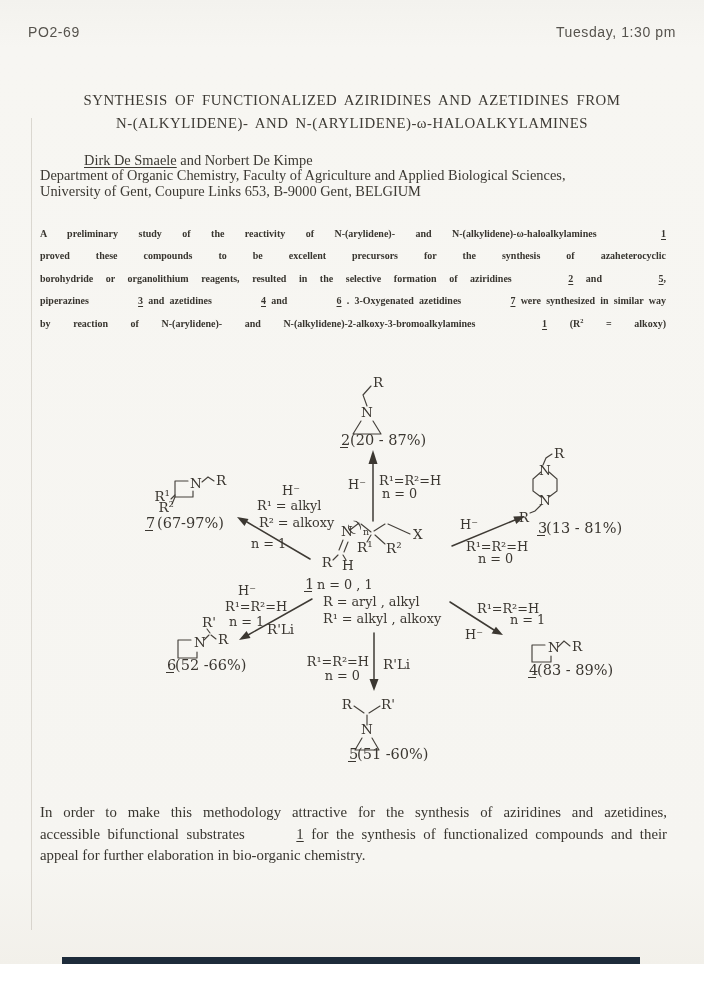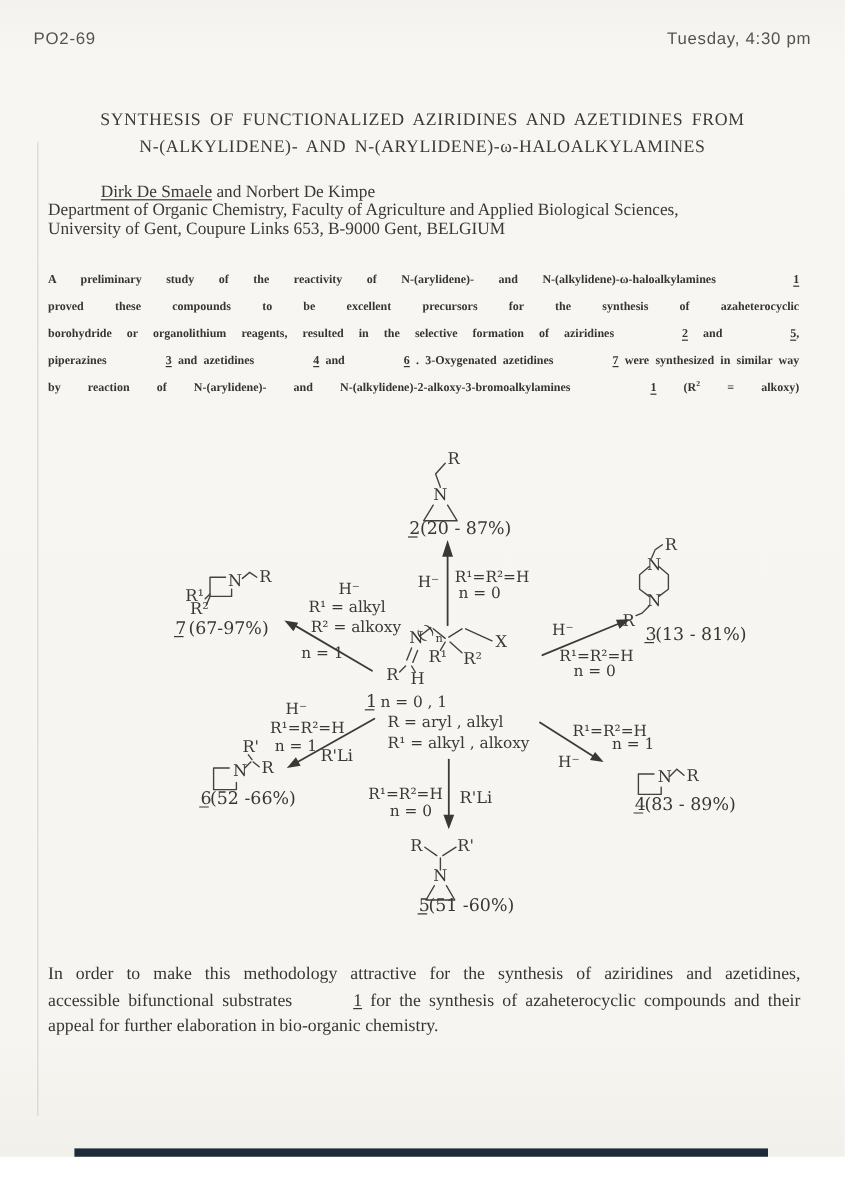--- a/index.html
+++ b/index.html
@@ -45,21 +45,21 @@
 </style>
 </head>
 <body>
 
 <div class="page">
 
   <div class="edge-line"></div>
 
   <div class="hdr">
     <span>PO2-69</span>
-    <span>Tuesday, 4:30 pm</span>
+    <span>Tuesday, 1:30 pm</span>
   </div>
 
   <div class="title">
     <div>SYNTHESIS OF FUNCTIONALIZED AZIRIDINES AND AZETIDINES FROM</div>
     <div>N-(ALKYLIDENE)- AND N-(ARYLIDENE)-ω-HALOALKYLAMINES</div>
   </div>
 
   <div class="byline">
     <div><span class="u">Dirk De Smaele</span><span> and Norbert De Kimpe</span></div>
     <div>Department of Organic Chemistry, Faculty of Agriculture and Applied Biological Sciences,</div>
@@ -211,19 +211,19 @@
       <text class="atom" x="572" y="278">R</text>
       <text class="num" x="529" y="302">4</text>
       <line class="nline" x1="528" y1="304.5" x2="536" y2="304.5"></line>
       <text class="yield" x="537" y="302">(83 - 89%)</text>
     </g>
 
   </svg>
 
   <div class="para closing">
       <div class="line"><span>In order to make this methodology attractive for the synthesis of aziridines and azetidines,</span></div>
-      <div class="line"><span>accessible bifunctional substrates </span><span class="u">1</span><span> for the synthesis of azaheterocyclic compounds and their</span></div>
+      <div class="line"><span>accessible bifunctional substrates </span><span class="u">1</span><span> for the synthesis of functionalized compounds and their</span></div>
       <div class="line last"><span>appeal for further elaboration in bio-organic chemistry.</span></div>
     </div>
 
   <div class="bottom-bar" style="background: rgb(29, 43, 58);"></div>
 
 </div>
 
 </body></html>

